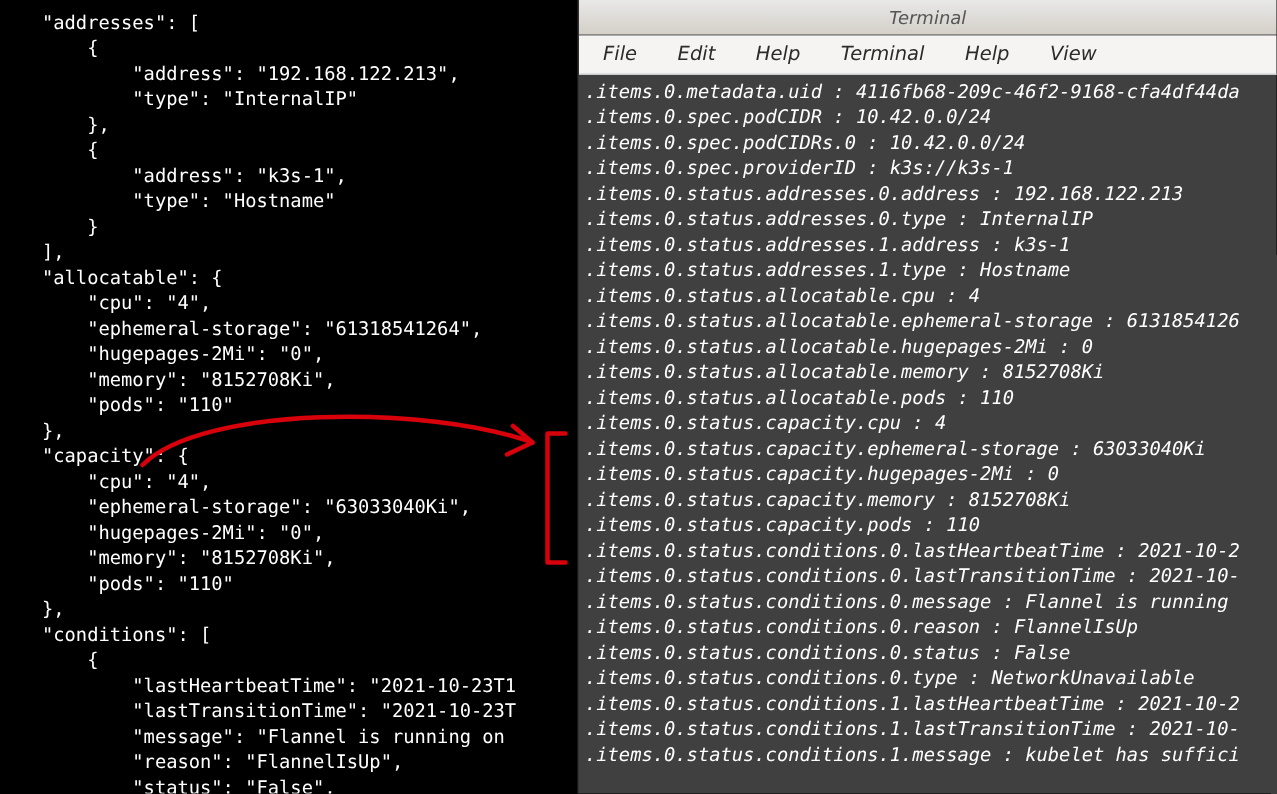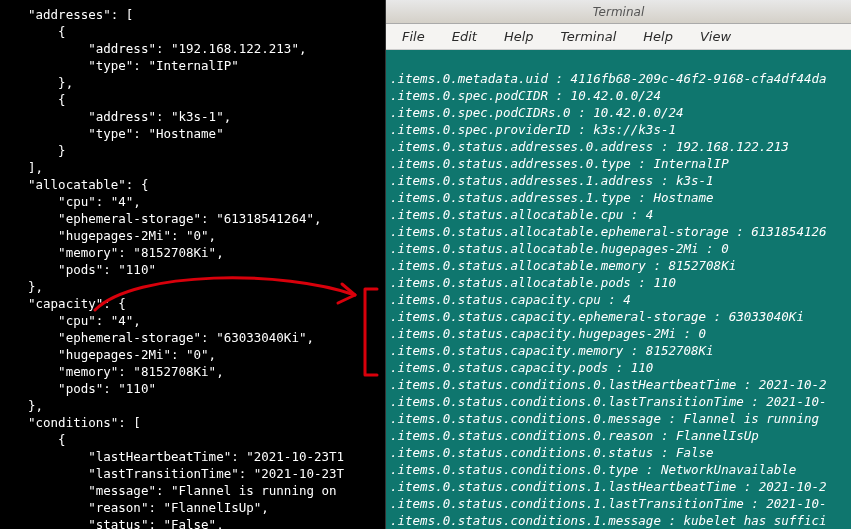--- a/index.html
+++ b/index.html
@@ -59,23 +59,23 @@
   .menubar .menu-item {
     padding: 0 10px;
     line-height: 26px;
     cursor: default;
   }
   .term-content {
     position: absolute;
     left: 0; top: 50px;
     width: 100%;
     height: calc(100% - 50px);
-    background: #0f766e;
+    background: #404040;
     color: #fff;
-    padding: 20px 4px;
+    padding: 2px 4px;
     white-space: pre;
     overflow: hidden;
   }
   .term-content .line { white-space: pre; }
 
   
   .arrow {
     position: absolute;
     left: 75px;
     top: 275px;

